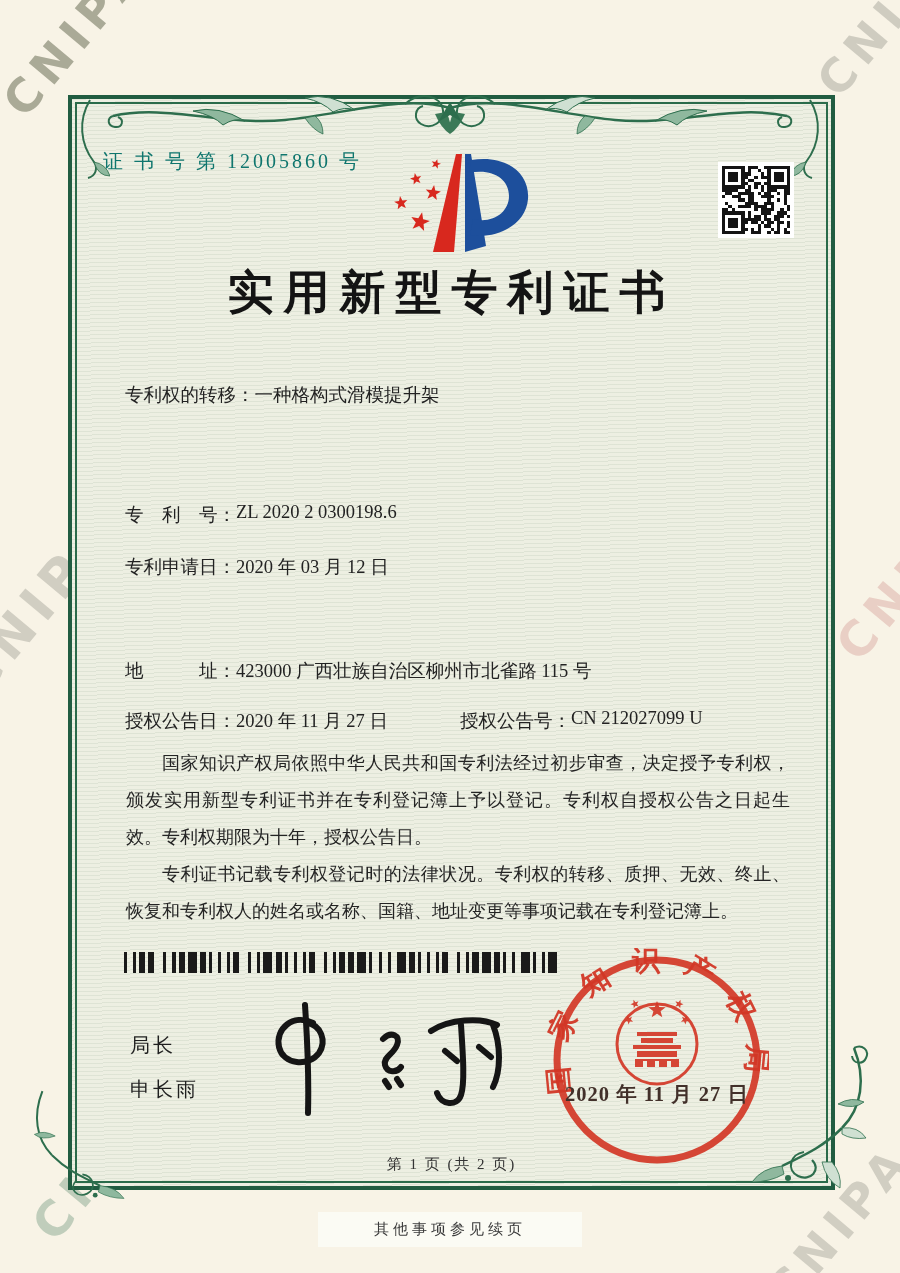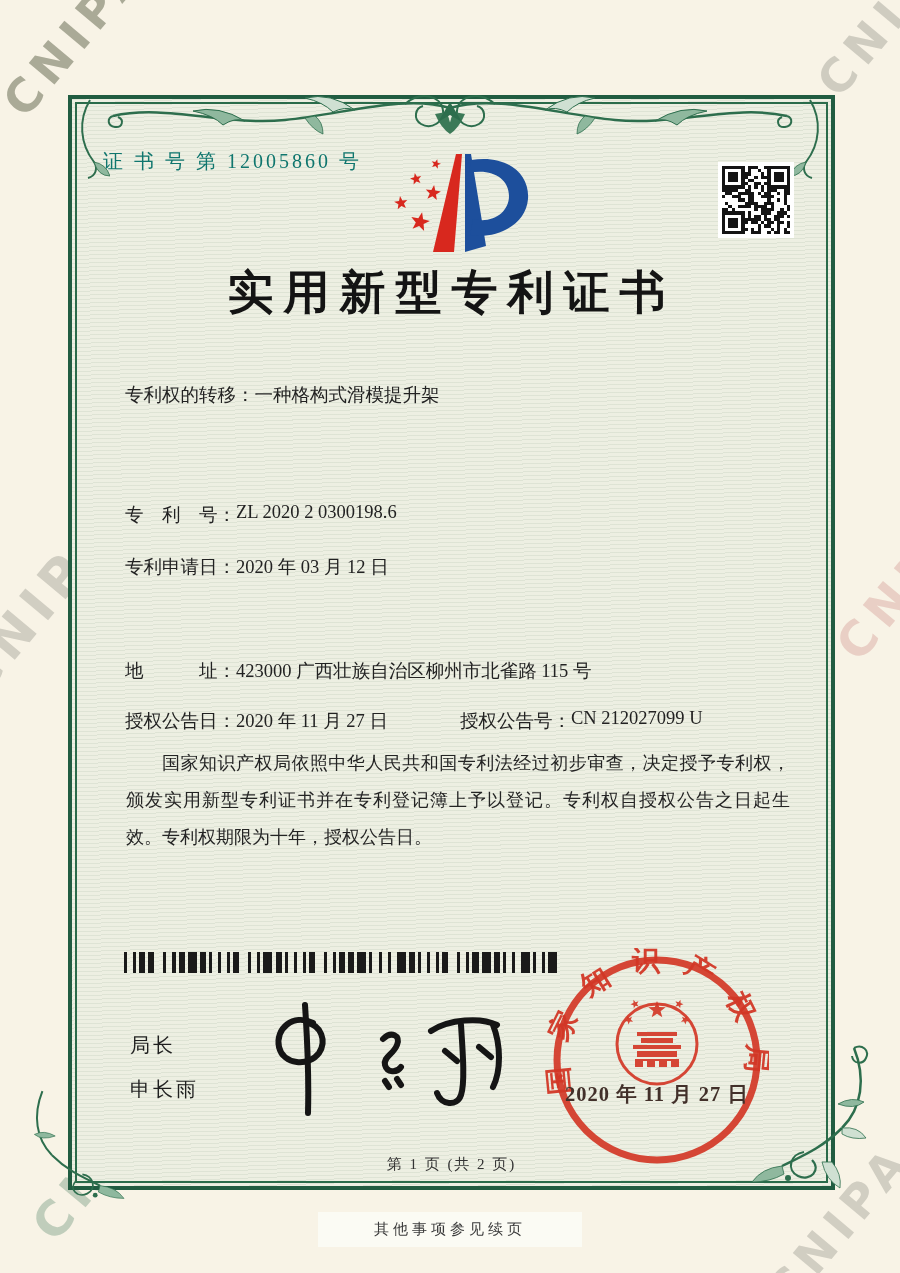--- a/index.html
+++ b/index.html
@@ -622,20 +622,21 @@
       <span class="lab">授权公告日：</span>
       <span class="val">2020 年 11 月 27 日</span>
       <span class="col2">
         <span class="lab">授权公告号：</span>
         <span class="val">CN 212027099 U</span>
       </span>
     </div>
 
     <div class="body-text">
       <p>国家知识产权局依照中华人民共和国专利法经过初步审查，决定授予专利权，颁发实用新型专利证书并在专利登记簿上予以登记。专利权自授权公告之日起生效。专利权期限为十年，授权公告日。</p>
+      <p>专利证书记载专利权登记时的法律状况。专利权的转移、质押、无效、终止、恢复和专利权人的姓名或名称、国籍、地址变更等事项记载在专利登记簿上。</p>
     </div>
 
     <div class="barcode">
         <span class="bar" style="flex: 1 1 0%;"></span>
         <span style="flex: 2 1 0%;"></span>
         <span class="bar" style="flex: 1 1 0%;"></span>
         <span style="flex: 1 1 0%;"></span>
         <span class="bar" style="flex: 2 1 0%;"></span>
         <span style="flex: 1 1 0%;"></span>
         <span class="bar" style="flex: 2 1 0%;"></span>

